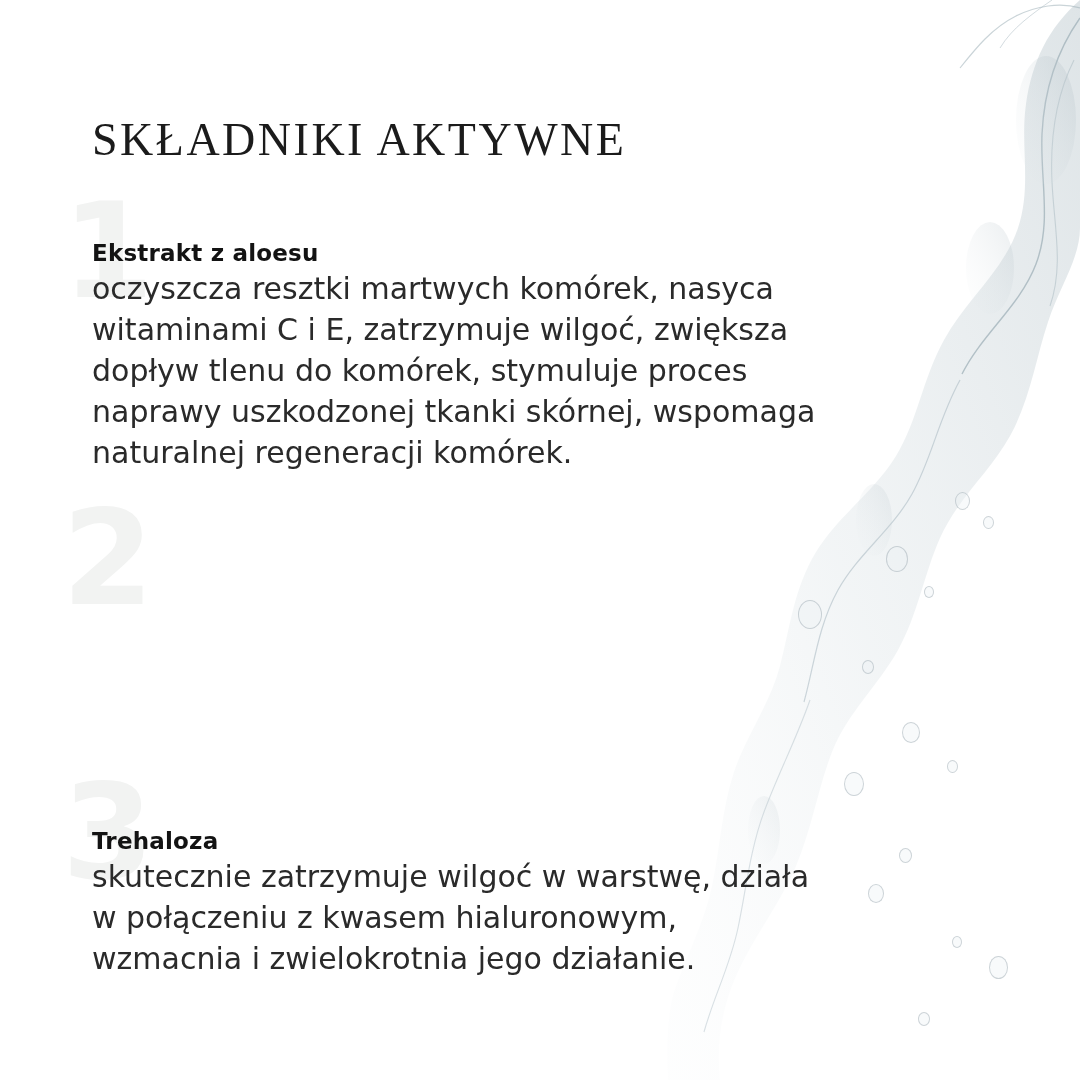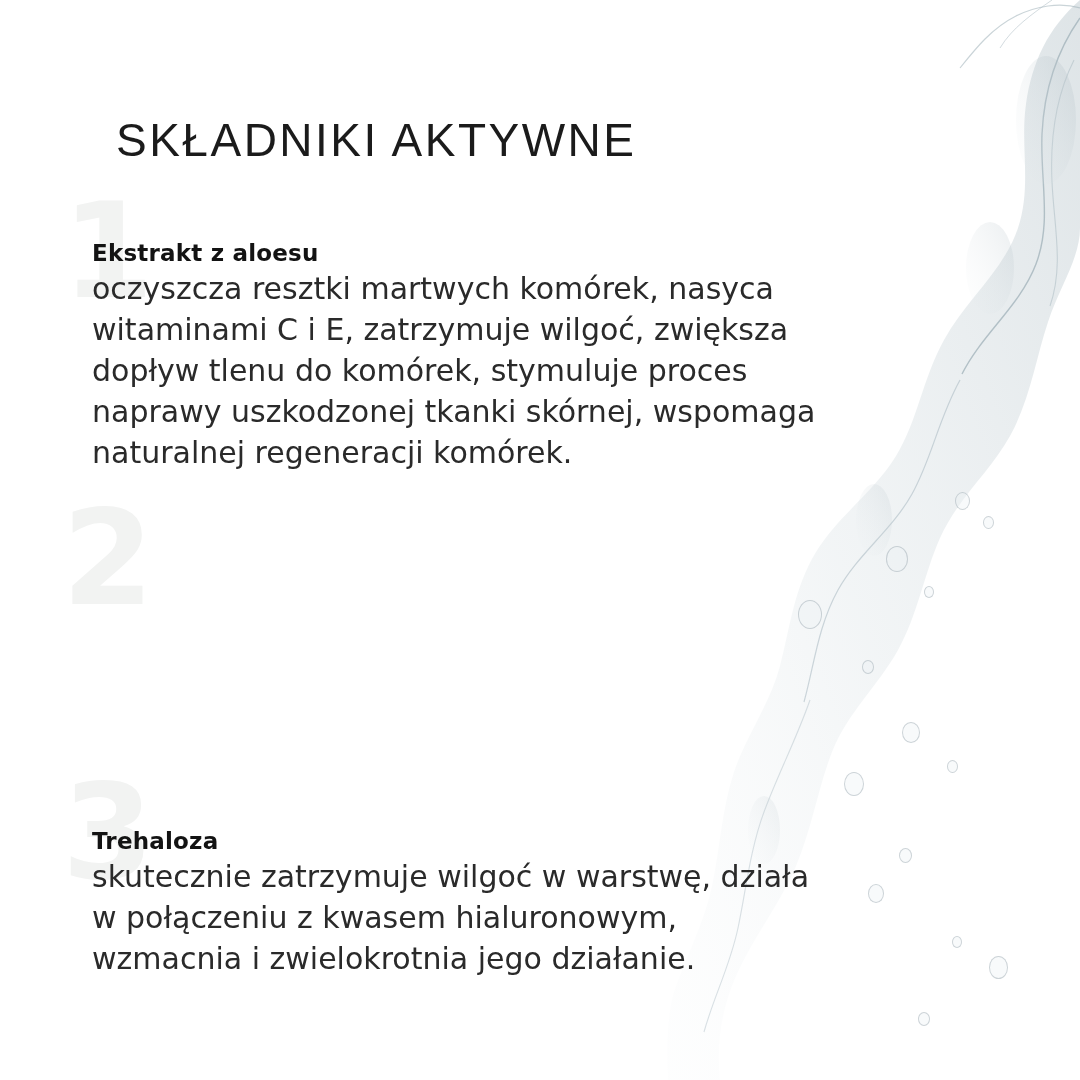--- a/index.html
+++ b/index.html
@@ -45,22 +45,21 @@
 
   
   .title {
     position: absolute;
     left: 92px;
     top: 82px;
     font-size: 46px;
     letter-spacing: 2.5px;
     font-weight: 400;
     color: #1b1b1b;
-    font-family: Liberation Sans, sans-serif;
-    margin-left: 24px;
+    font-family: Liberation Serif, serif;
   }
 
   
   .item {
     position: absolute;
     left: 92px;
     width: 730px;
   }
   .item-number {
     position: absolute;

